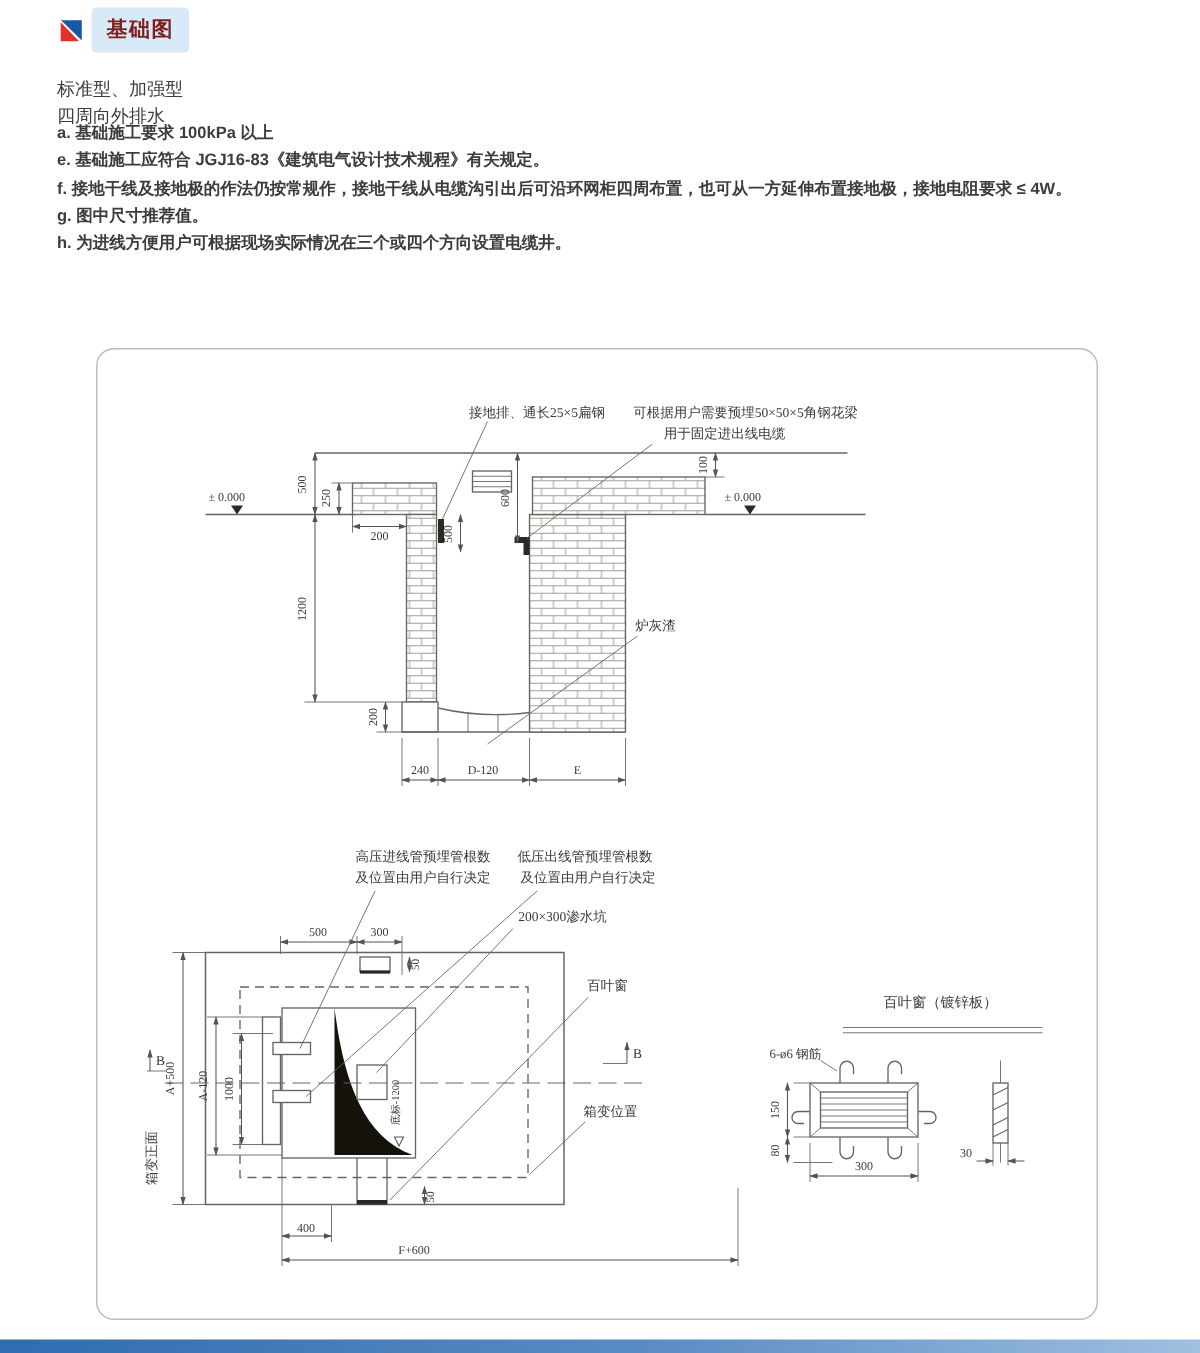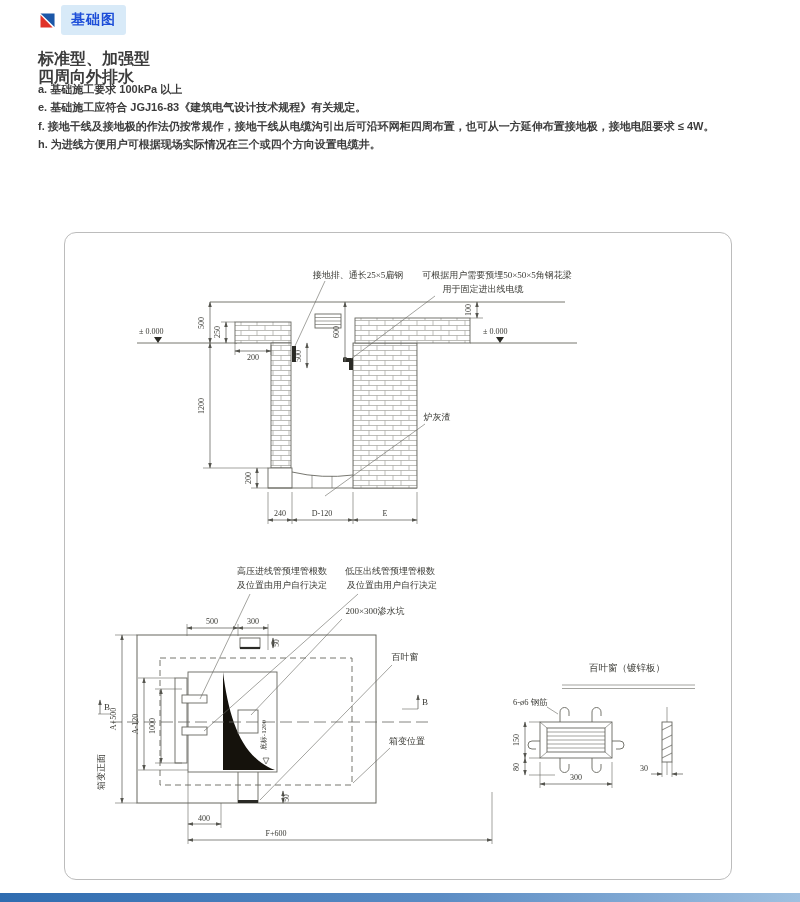--- a/index.html
+++ b/index.html
@@ -1,22 +1,22 @@
 <!DOCTYPE html>
 <html><head>
 <meta charset="utf-8">
 <style>
   html,body{margin:0;padding:0;background:#fff;}
   .page{position:relative;width:800px;height:902px;background:#ffffff;overflow:hidden;
         font-family:"Liberation Sans",sans-serif;color:#3f3f3f;}
   .header{position:absolute;left:40px;top:8px;height:24px;display:flex;align-items:center;}
   .hdr-icon{width:15px;height:15px;margin-right:6px;}
-  .title-box{background:#d8eaf8;color:#1d4ed8;font-weight:bold;font-size:14px;
+  .title-box{background:#d8eaf8;color:#7f1d1d;font-weight:bold;font-size:14px;
              padding:6px 10px;border-radius:3px;letter-spacing:1px;}
-  .intro{position:absolute;left:38px;top:50px;font-size:16px;line-height:18px;color:#3c3c3c;font-weight:bold;}
+  .intro{position:absolute;left:38px;top:50px;font-size:12px;line-height:18px;color:#3c3c3c;}
   .notes{position:absolute;left:38px;top:80px;font-size:11px;line-height:18.3px;color:#3c3c3c;font-weight:bold;}
   .note{white-space:nowrap;}
   .panel{position:absolute;left:64px;top:232px;width:666px;height:646px;
          border:1px solid #bcbcbc;border-radius:12px;background:#fff;}
   .drawing{position:absolute;}
   svg text{font-family:"Liberation Serif","DejaVu Serif",serif;fill:#3a3a35;}
   .footer-bar{position:absolute;left:0;right:0;bottom:0;height:9px;
               background:linear-gradient(90deg,#2f6cb0 0%,#5b8cc4 55%,#9fc0e0 100%);}
   .ln{stroke:#66665f;stroke-width:0.9;fill:none;}
   .thin{stroke:#66665f;stroke-width:0.6;fill:none;}
@@ -50,20 +50,21 @@
 
   <div class="intro">
     <div>标准型、加强型</div>
     <div>四周向外排水</div>
   </div>
 
   <div class="notes">
     <div class="note">a. 基础施工要求 100kPa 以上</div>
     <div class="note">e. 基础施工应符合 JGJ16-83《建筑电气设计技术规程》有关规定。</div>
     <div class="note">f. 接地干线及接地极的作法仍按常规作，接地干线从电缆沟引出后可沿环网柜四周布置，也可从一方延伸布置接地极，接地电阻要求 ≤ 4W。</div>
+    <div class="note">g. 图中尺寸推荐值。</div>
     <div class="note">h. 为进线方便用户可根据现场实际情况在三个或四个方向设置电缆井。</div>
   </div>
 
   <div class="panel"></div>
 
   <svg class="drawing" style="left:125px;top:250px" width="470" height="292" viewBox="0 0 470 292">
     <g>
       <line class="ln" x1="85" y1="52" x2="440" y2="52"></line>
       <line class="ln" x1="12" y1="93" x2="112" y2="93"></line>
       <line class="ln" x1="345" y1="93" x2="452" y2="93"></line>

